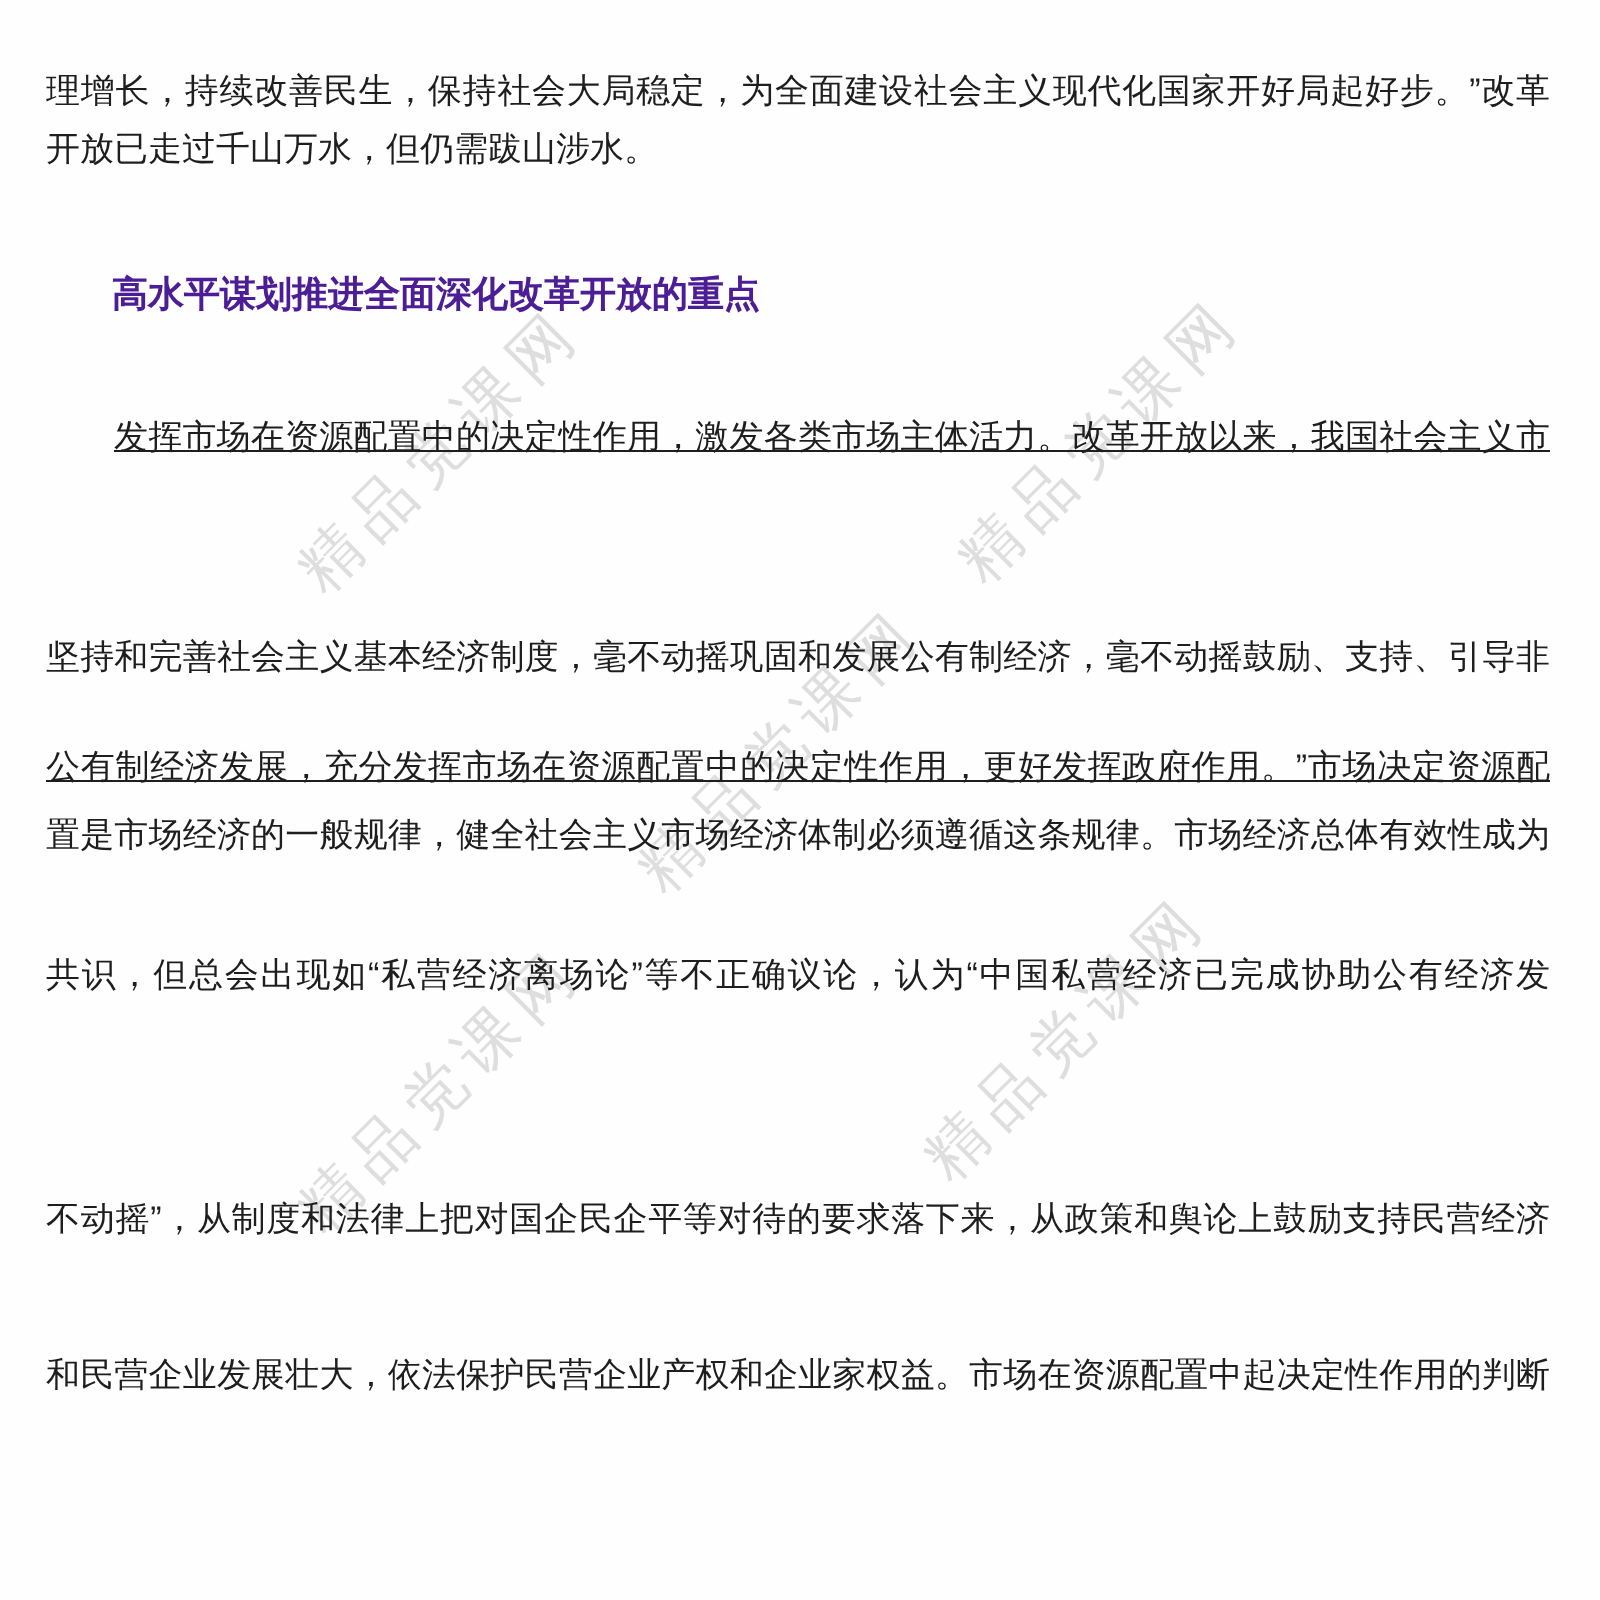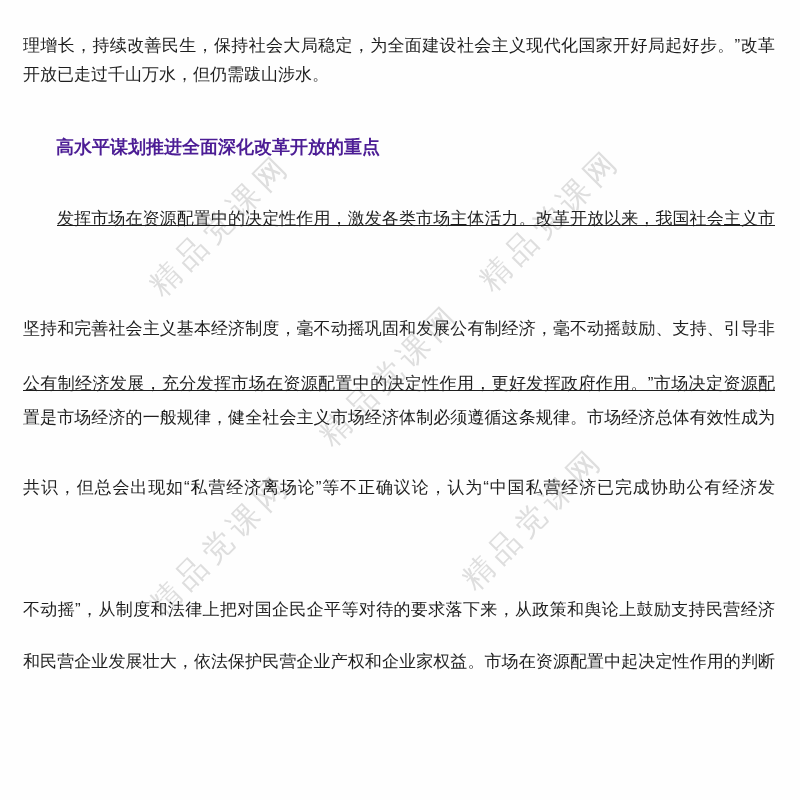--- a/index.html
+++ b/index.html
@@ -85,16 +85,16 @@
     <div class="line" style="top:63px;">开放已走过千山万水，但仍需跋山涉水。</div>
 
     <h2 class="line heading" style="top:136px;">高水平谋划推进全面深化改革开放的重点</h2>
 
     <div class="line justify indent" style="top:207px;text-decoration:underline;">发挥市场在资源配置中的决定性作用，激发各类市场主体活力。改革开放以来，我国社会主义市</div>
     <div class="line justify" style="top:317px;">坚持和完善社会主义基本经济制度，毫不动摇巩固和发展公有制经济，毫不动摇鼓励、支持、引导非</div>
     <div class="line justify" style="top:372px;text-decoration:underline;">公有制经济发展，充分发挥市场在资源配置中的决定性作用，更好发挥政府作用。”市场决定资源配</div>
     <div class="line justify" style="top:406px;">置是市场经济的一般规律，健全社会主义市场经济体制必须遵循这条规律。市场经济总体有效性成为</div>
     <div class="line justify" style="top:476px;">共识，但总会出现如“私营经济离场论”等不正确议论，认为“中国私营经济已完成协助公有经济发</div>
     <div class="line justify" style="top:598px;">不动摇”，从制度和法律上把对国企民企平等对待的要求落下来，从政策和舆论上鼓励支持民营经济</div>
-    <div class="line justify" style="top:650px;">和民营企业发展壮大，依法保护民营企业产权和企业家权益。市场在资源配置中起决定性作用的判断</div>
+    <div class="line justify" style="top:676px;">和民营企业发展壮大，依法保护民营企业产权和企业家权益。市场在资源配置中起决定性作用的判断</div>
   </div>
 
 </div>
 
 </body></html>

